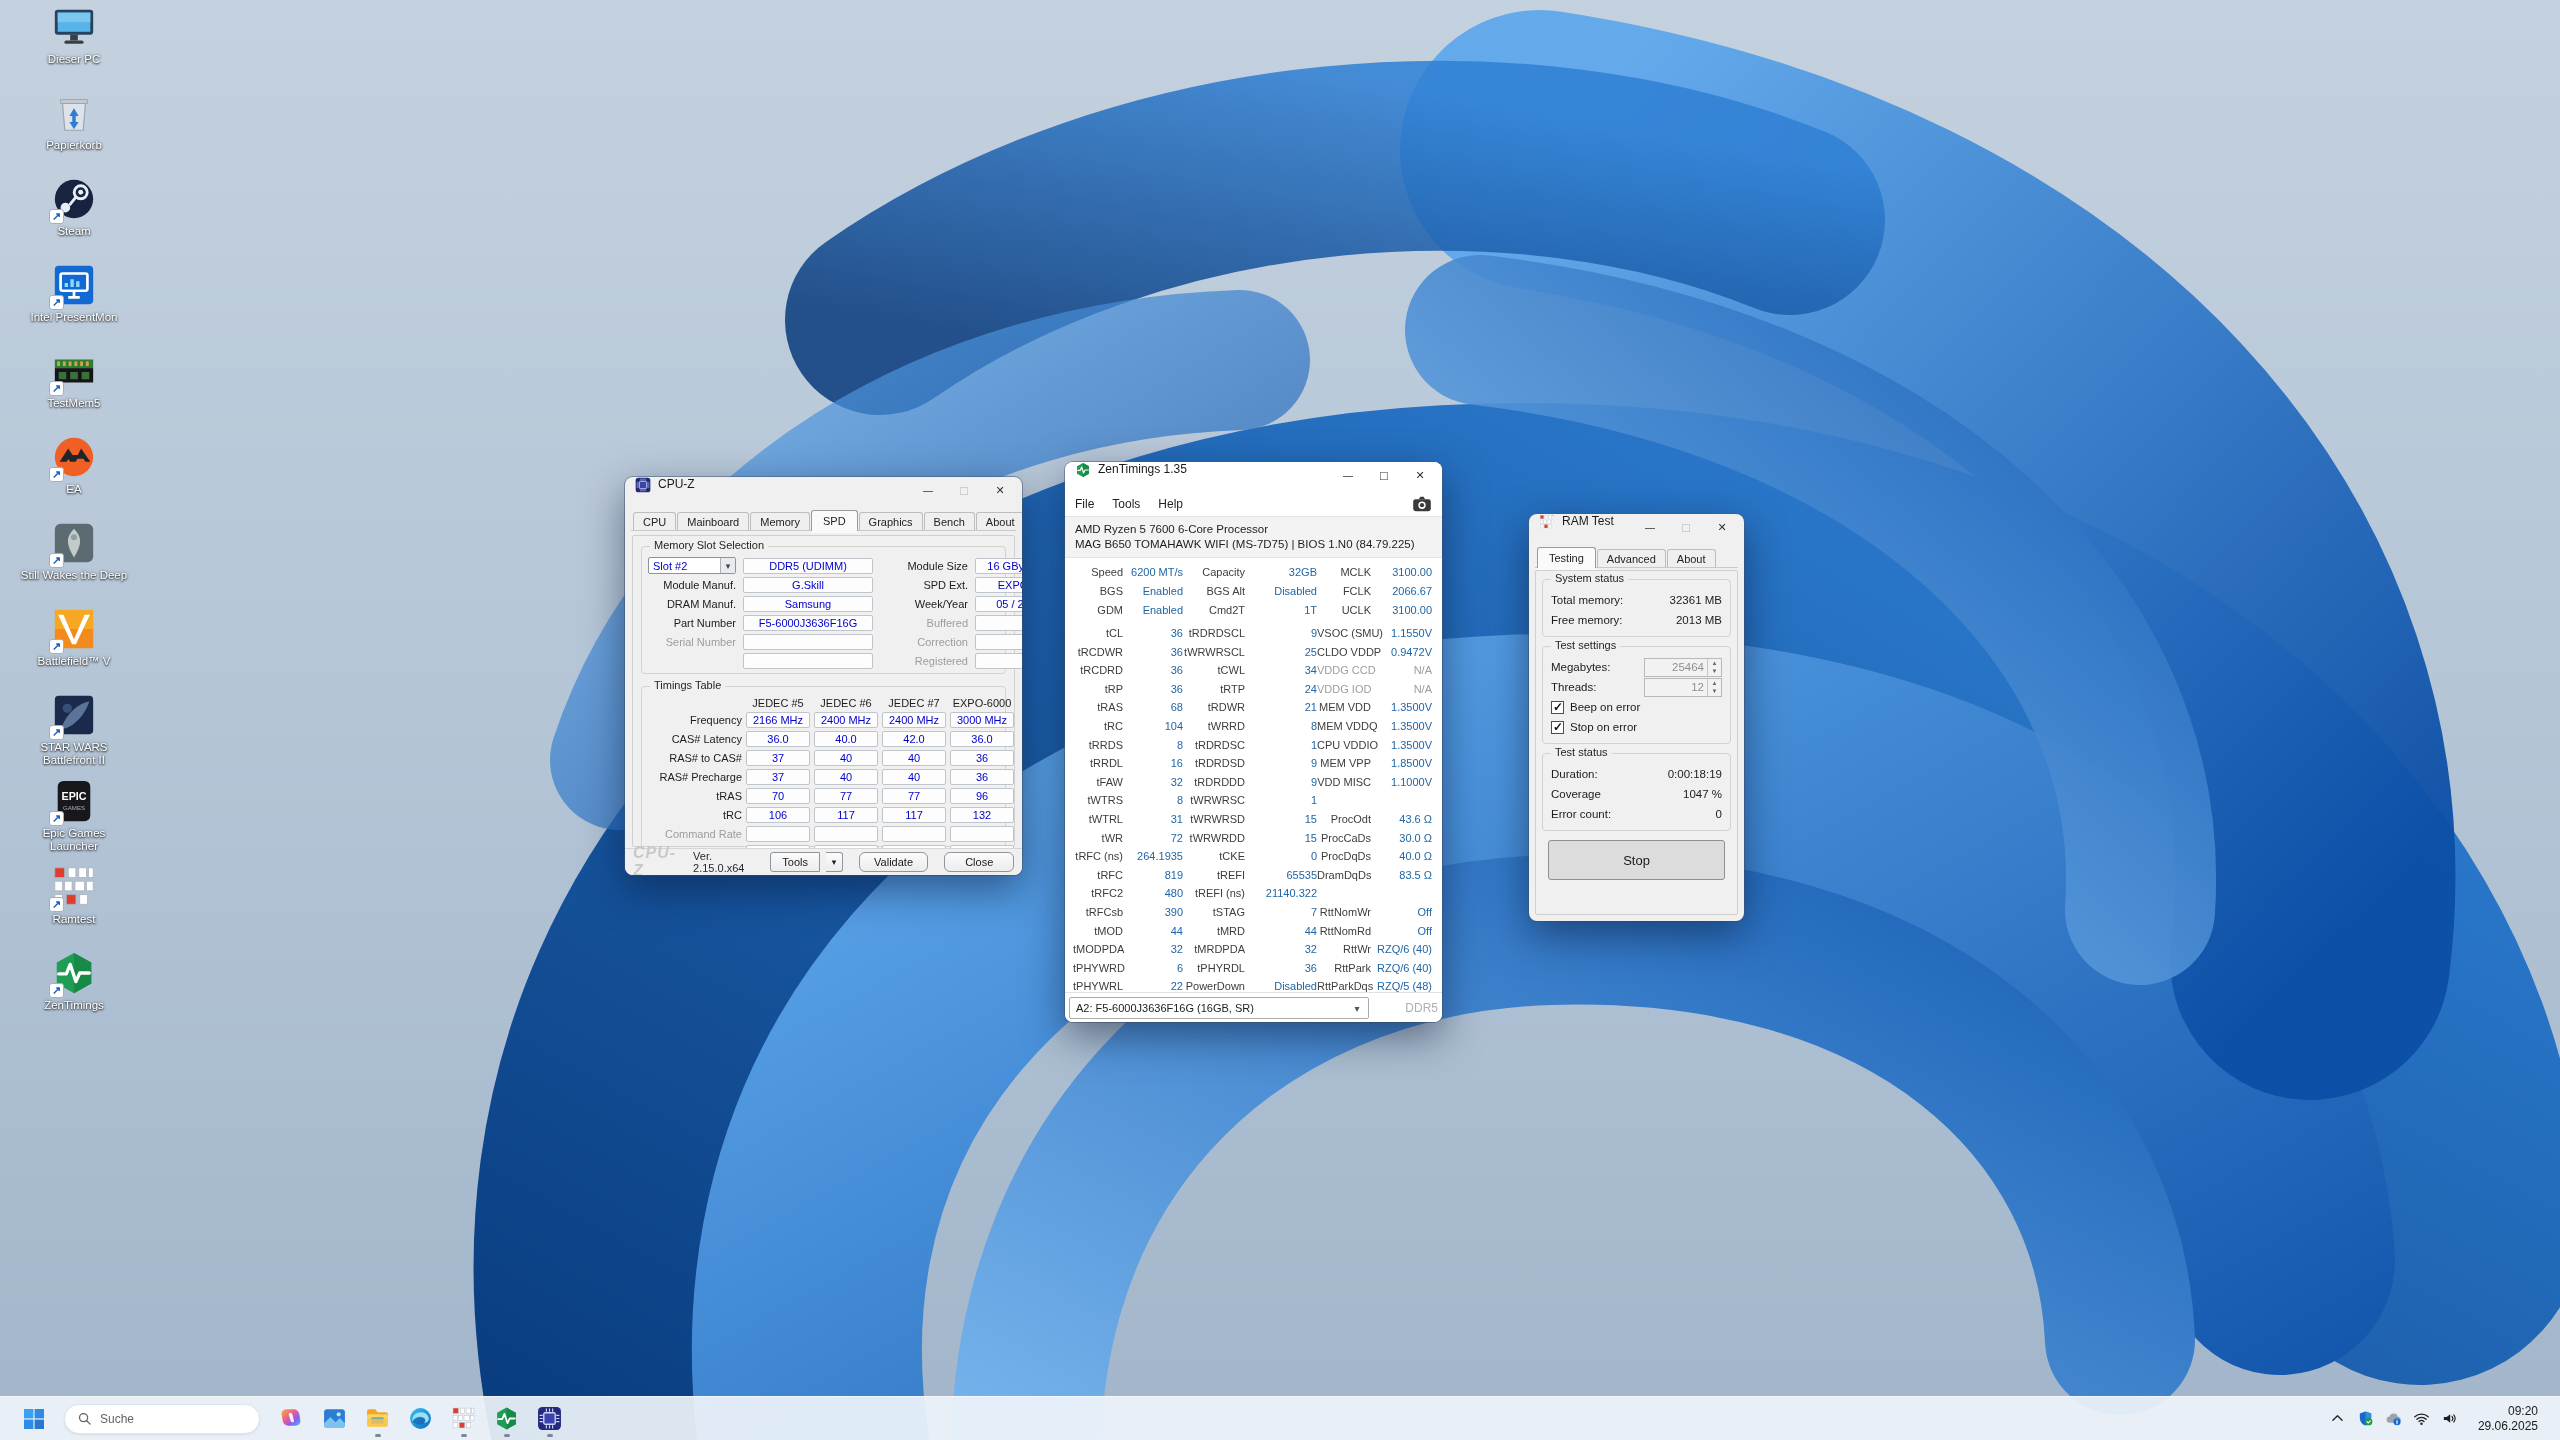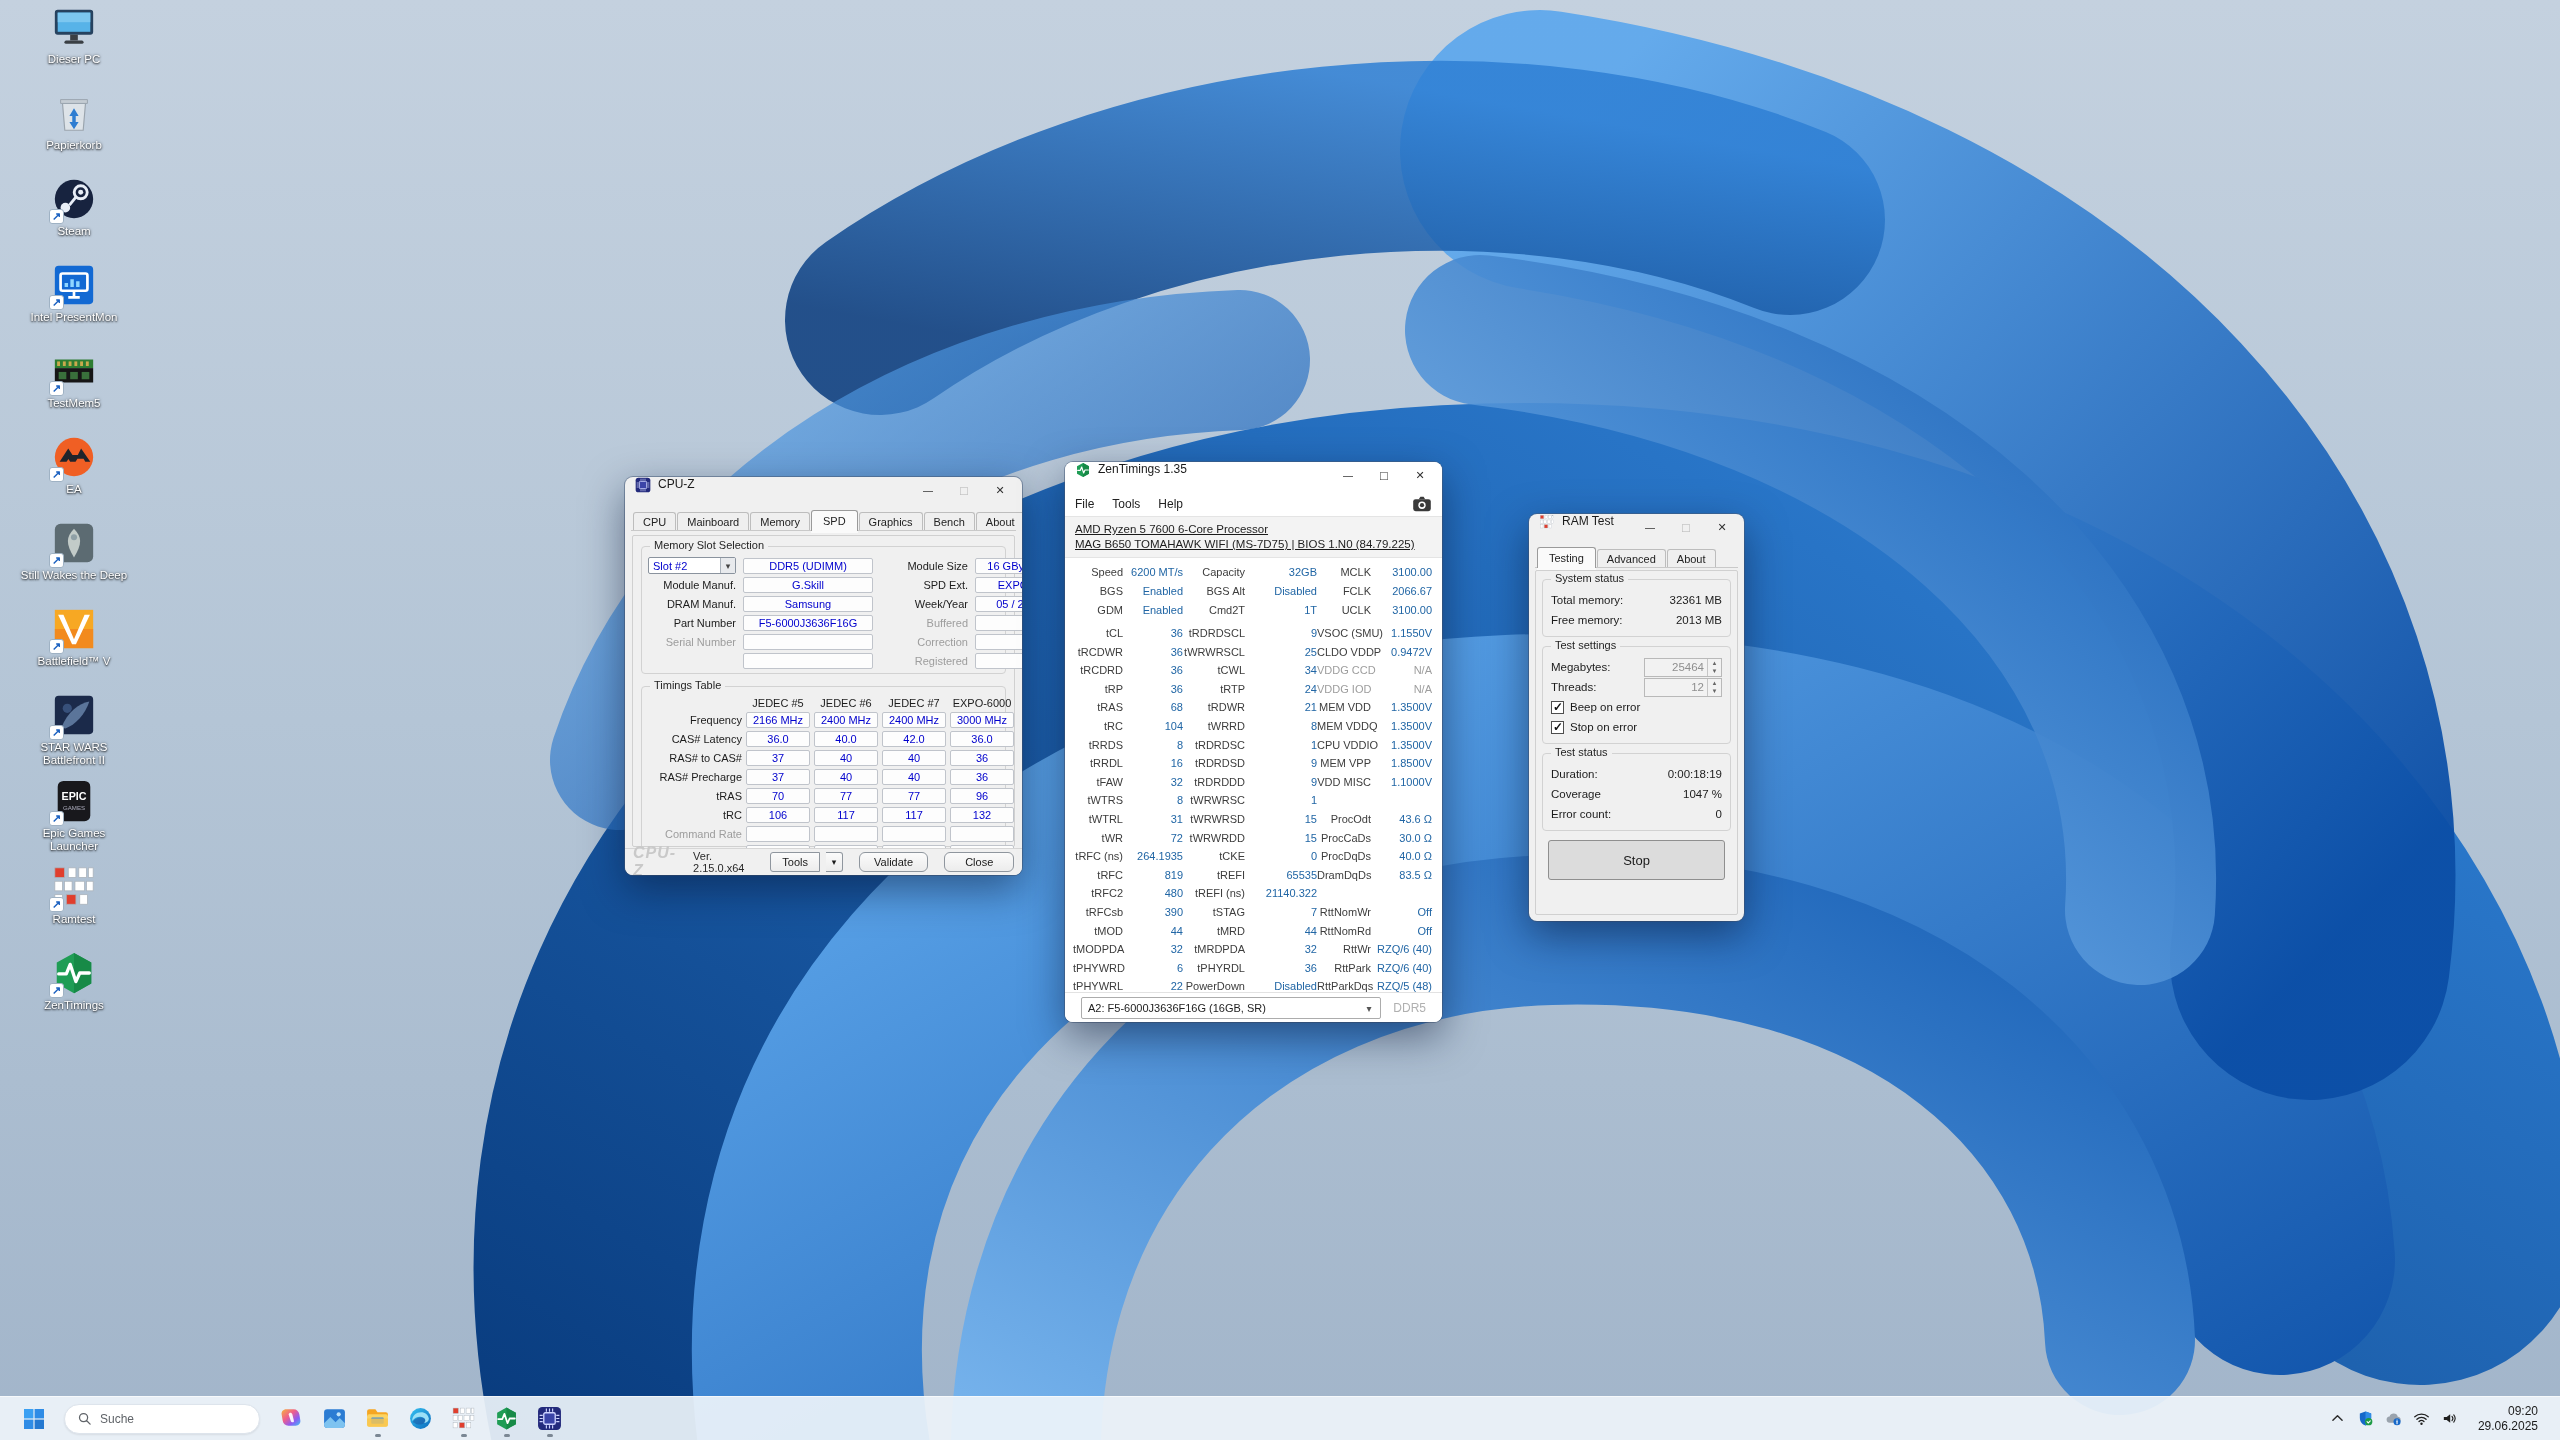--- a/index.html
+++ b/index.html
@@ -69,31 +69,31 @@
   .btn-tools-arrow::before { content:"\25BE"; font-size:9px; }
   .btn-validate { width:72px; margin-left:10px; }
   .btn-close-cpuz { width:72px; margin-left:10px; }
 
   
   .zt { left:1065px; top:462px; width:377px; height:560px; background:#fff; }
   .zt .titlebar { background:#fff; }
   .zt-menubar { display:flex; align-items:center; height:24px; padding:0 10px; gap:18px; background:#fff; font-size:12px; color:#222; }
   .zt-cam { margin-left:auto; width:20px; height:16px; }
   .zt-cam svg { width:20px; height:16px; }
-  .zt-info { background:#f3f3f3; border-top:1px solid #e4e4e4; border-bottom:1px solid #e4e4e4; padding:5px 10px; height:42px;text-decoration:underline; }
+  .zt-info { background:#f3f3f3; border-top:1px solid #e4e4e4; border-bottom:1px solid #e4e4e4; padding:5px 10px; height:42px; }
   .zt-info div { font-size:11.5px; color:#1d1d1d; line-height:15px; white-space:nowrap; }
   .zt-grid6 { display:grid; grid-template-columns:50px 60px 62px 72px 54px 61px; align-items:center; padding:0 8px; }
   .zt-row { display:contents; }
   .zt-l { font-size:11px; color:#3d3d3d; text-align:right; white-space:nowrap; }
   .zt-v { font-size:11px; color:#2166a5; text-align:right; white-space:nowrap; }
   .zt-top { padding-top:5px; }
   .zt-top .zt-l, .zt-top .zt-v { line-height:19px; }
   .zt-main { margin-top:4px; }
   .zt-main .zt-l, .zt-main .zt-v { line-height:18.6px; }
-  .zt-bottom { position:absolute; left:0; right:0; bottom:0; height:30px; border-top:1px solid #e2e2e2; display:flex; align-items:center; padding:0 16px; background:#fff; }
+  .zt-bottom { position:absolute; left:0; right:0; bottom:0; height:30px; border-top:1px solid #e2e2e2; display:flex; align-items:center; padding:0 4px; background:#fff; }
   .zt-combo { width:300px; height:22px; border:1px solid #acacac; border-radius:2px; display:flex; align-items:center; font-size:11px; color:#222; background:#fff; }
   .zt-combo .cval { flex:1; padding-left:6px; }
   .zt-combo .carrow { width:22px; text-align:center; color:#555; }
   .zt-combo .carrow::before { content:"\25BE"; font-size:10px; }
   .zt-ddr { margin-left:auto; font-size:12px; color:#b0b0b0; }
 
   
   .rt { left:1529px; top:514px; width:215px; height:407px; background:#f0f0f0; }
   .rt .page { margin:2px 6px 0 6px; border:1px solid #d0d0d0; border-radius:2px; background:#f0f0f0; height:345px; padding:8px 6px 6px; }
   .rt .groupbox { margin-bottom:9px; padding:10px 8px 6px; background:#f0f0f0; }

